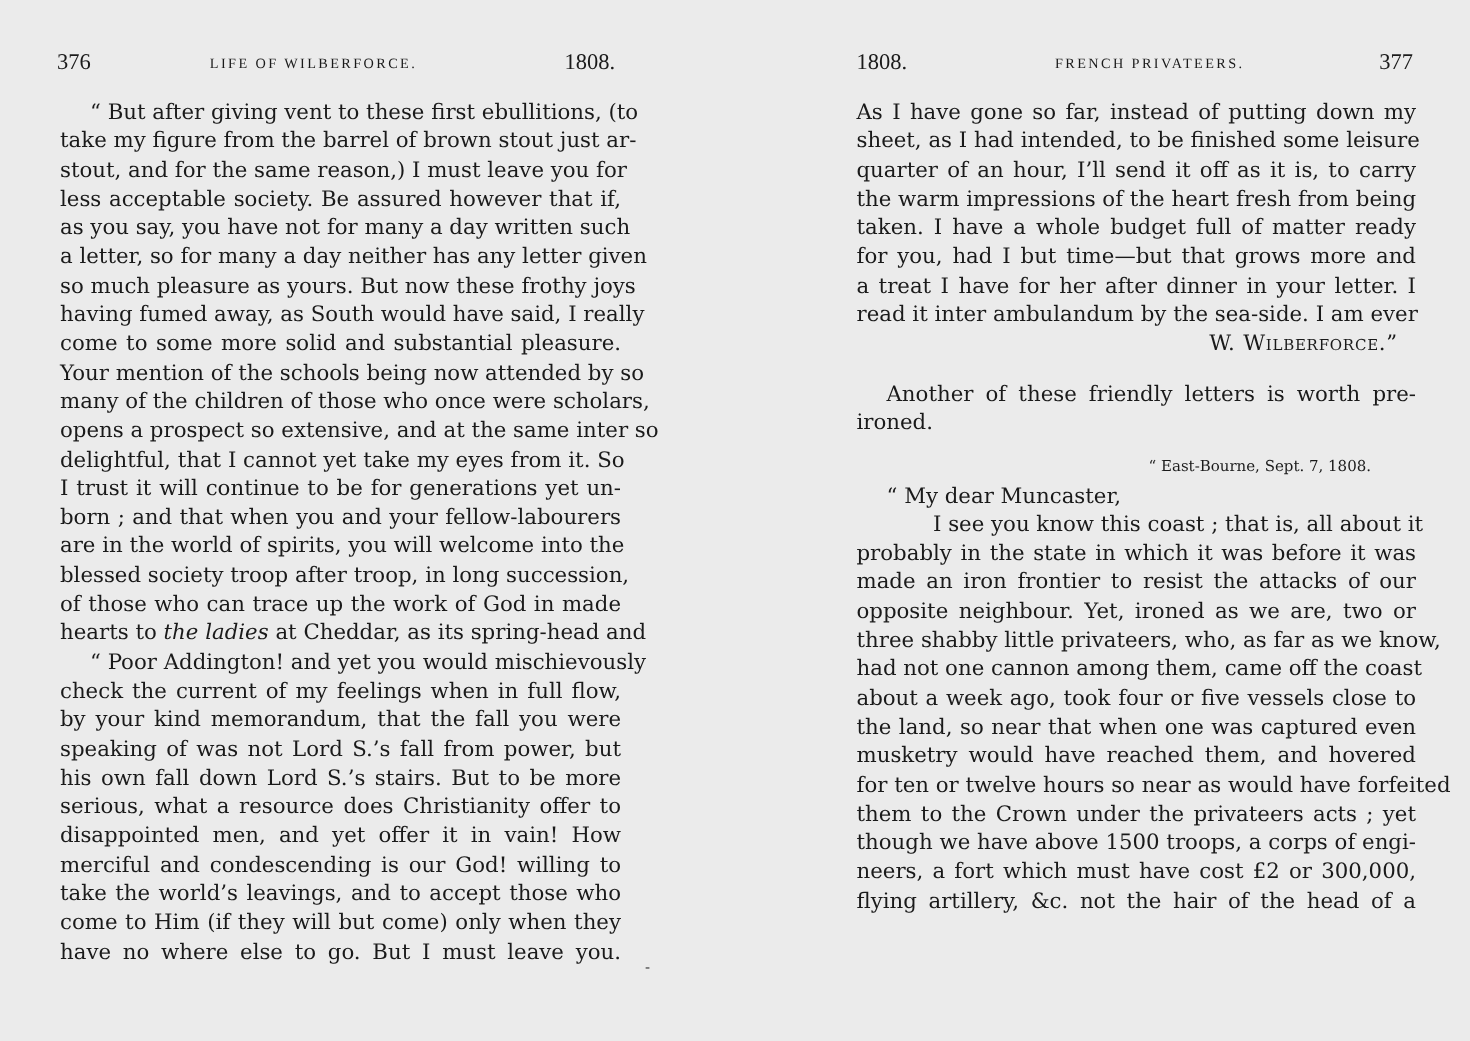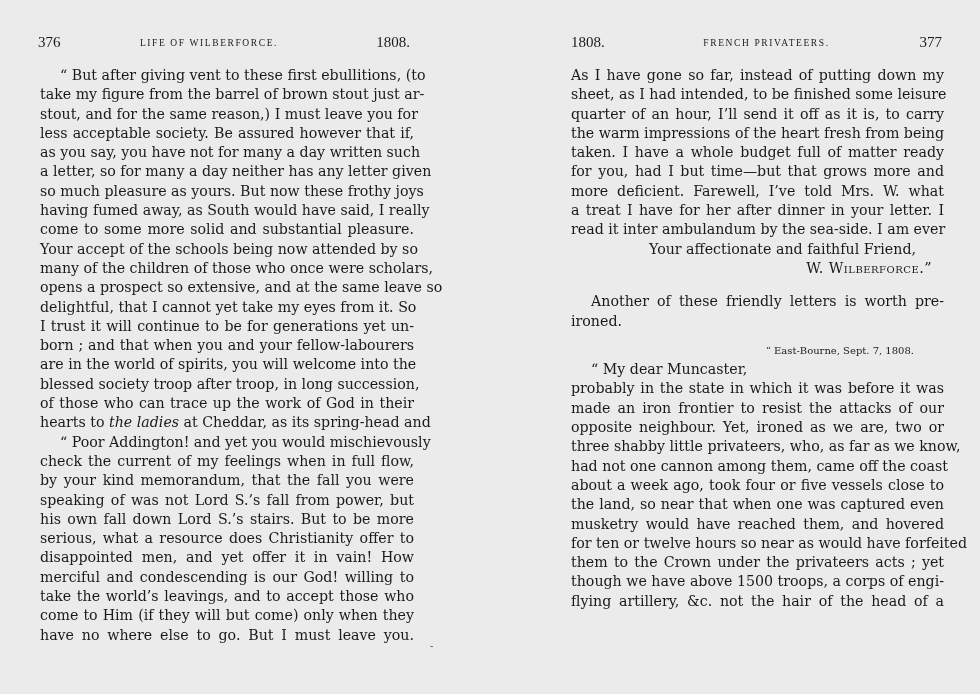--- a/index.html
+++ b/index.html
@@ -74,29 +74,29 @@
   <div class="body-text">
     <span class="line indent">“ But after giving vent to these first ebullitions, (to</span>
     <span class="line">take my figure from the barrel of brown stout just ar-</span>
     <span class="line">stout, and for the same reason,) I must leave you for</span>
     <span class="line">less acceptable society. Be assured however that if,</span>
     <span class="line">as you say, you have not for many a day written such</span>
     <span class="line">a letter, so for many a day neither has any letter given</span>
     <span class="line">so much pleasure as yours. But now these frothy joys</span>
     <span class="line">having fumed away, as South would have said, I really</span>
     <span class="line">come to some more solid and substantial pleasure.</span>
-    <span class="line">Your accept of the schools being now attended by so</span>
+    <span class="line">Your mention of the schools being now attended by so</span>
     <span class="line">many of the children of those who once were scholars,</span>
-    <span class="line">opens a prospect so extensive, and at the same leave so</span>
+    <span class="line">opens a prospect so extensive, and at the same inter so</span>
     <span class="line">delightful, that I cannot yet take my eyes from it. So</span>
     <span class="line">I trust it will continue to be for generations yet un-</span>
     <span class="line">born ; and that when you and your fellow-labourers</span>
     <span class="line">are in the world of spirits, you will welcome into the</span>
     <span class="line">blessed society troop after troop, in long succession,</span>
-    <span class="line">of those who can trace up the work of God in their</span>
+    <span class="line">of those who can trace up the work of God in made</span>
     <span class="line"><span>hearts to </span><em>the ladies</em><span> at Cheddar, as its spring-head and</span></span>
 
     <span class="line indent">“ Poor Addington! and yet you would mischievously</span>
     <span class="line">check the current of my feelings when in full flow,</span>
     <span class="line">by your kind memorandum, that the fall you were</span>
     <span class="line">speaking of was not Lord S.’s fall from power, but</span>
     <span class="line">his own fall down Lord S.’s stairs. But to be more</span>
     <span class="line">serious, what a resource does Christianity offer to</span>
     <span class="line">disappointed men, and yet offer it in vain! How</span>
     <span class="line">merciful and condescending is our God! willing to</span>
@@ -114,37 +114,37 @@
     <span class="rh-num">377</span>
   </div>
 
   <div class="body-text">
     <span class="line">As I have gone so far, instead of putting down my</span>
     <span class="line">sheet, as I had intended, to be finished some leisure</span>
     <span class="line">quarter of an hour, I’ll send it off as it is, to carry</span>
     <span class="line">the warm impressions of the heart fresh from being</span>
     <span class="line">taken. I have a whole budget full of matter ready</span>
     <span class="line">for you, had I but time—but that grows more and</span>
-    <span class="line">more deficient. Farewell, I’ve told Mrs. W. what</span>
     <span class="line">a treat I have for her after dinner in your letter. I</span>
     <span class="line">read it inter ambulandum by the sea-side. I am ever</span>
-    <span class="line center">Your affectionate and faithful Friend,</span>
     <span class="line right-sig small-caps">W. Wilberforce.”</span>
     <div class="gap-m"></div>
     <span class="line indent">Another of these friendly letters is worth pre-</span>
     <span class="line last">ironed.</span>
     <div class="gap-s"></div>
     <span class="line date-line">“ East-Bourne, Sept. 7, 1808.</span>
     <span class="line last indent">“ My dear Muncaster,</span>
+    <span class="line indent-deep">I see you know this coast ; that is, all about it</span>
     <span class="line">probably in the state in which it was before it was</span>
     <span class="line">made an iron frontier to resist the attacks of our</span>
     <span class="line">opposite neighbour. Yet, ironed as we are, two or</span>
     <span class="line">three shabby little privateers, who, as far as we know,</span>
     <span class="line">had not one cannon among them, came off the coast</span>
     <span class="line">about a week ago, took four or five vessels close to</span>
     <span class="line">the land, so near that when one was captured even</span>
     <span class="line">musketry would have reached them, and hovered</span>
     <span class="line">for ten or twelve hours so near as would have forfeited</span>
     <span class="line">them to the Crown under the privateers acts ; yet</span>
     <span class="line">though we have above 1500 troops, a corps of engi-</span>
+    <span class="line">neers, a fort which must have cost £2 or 300,000,</span>
     <span class="line">flying artillery, &amp;c. not the hair of the head of a</span>
   </div>
 </div>
 
 </body></html>

